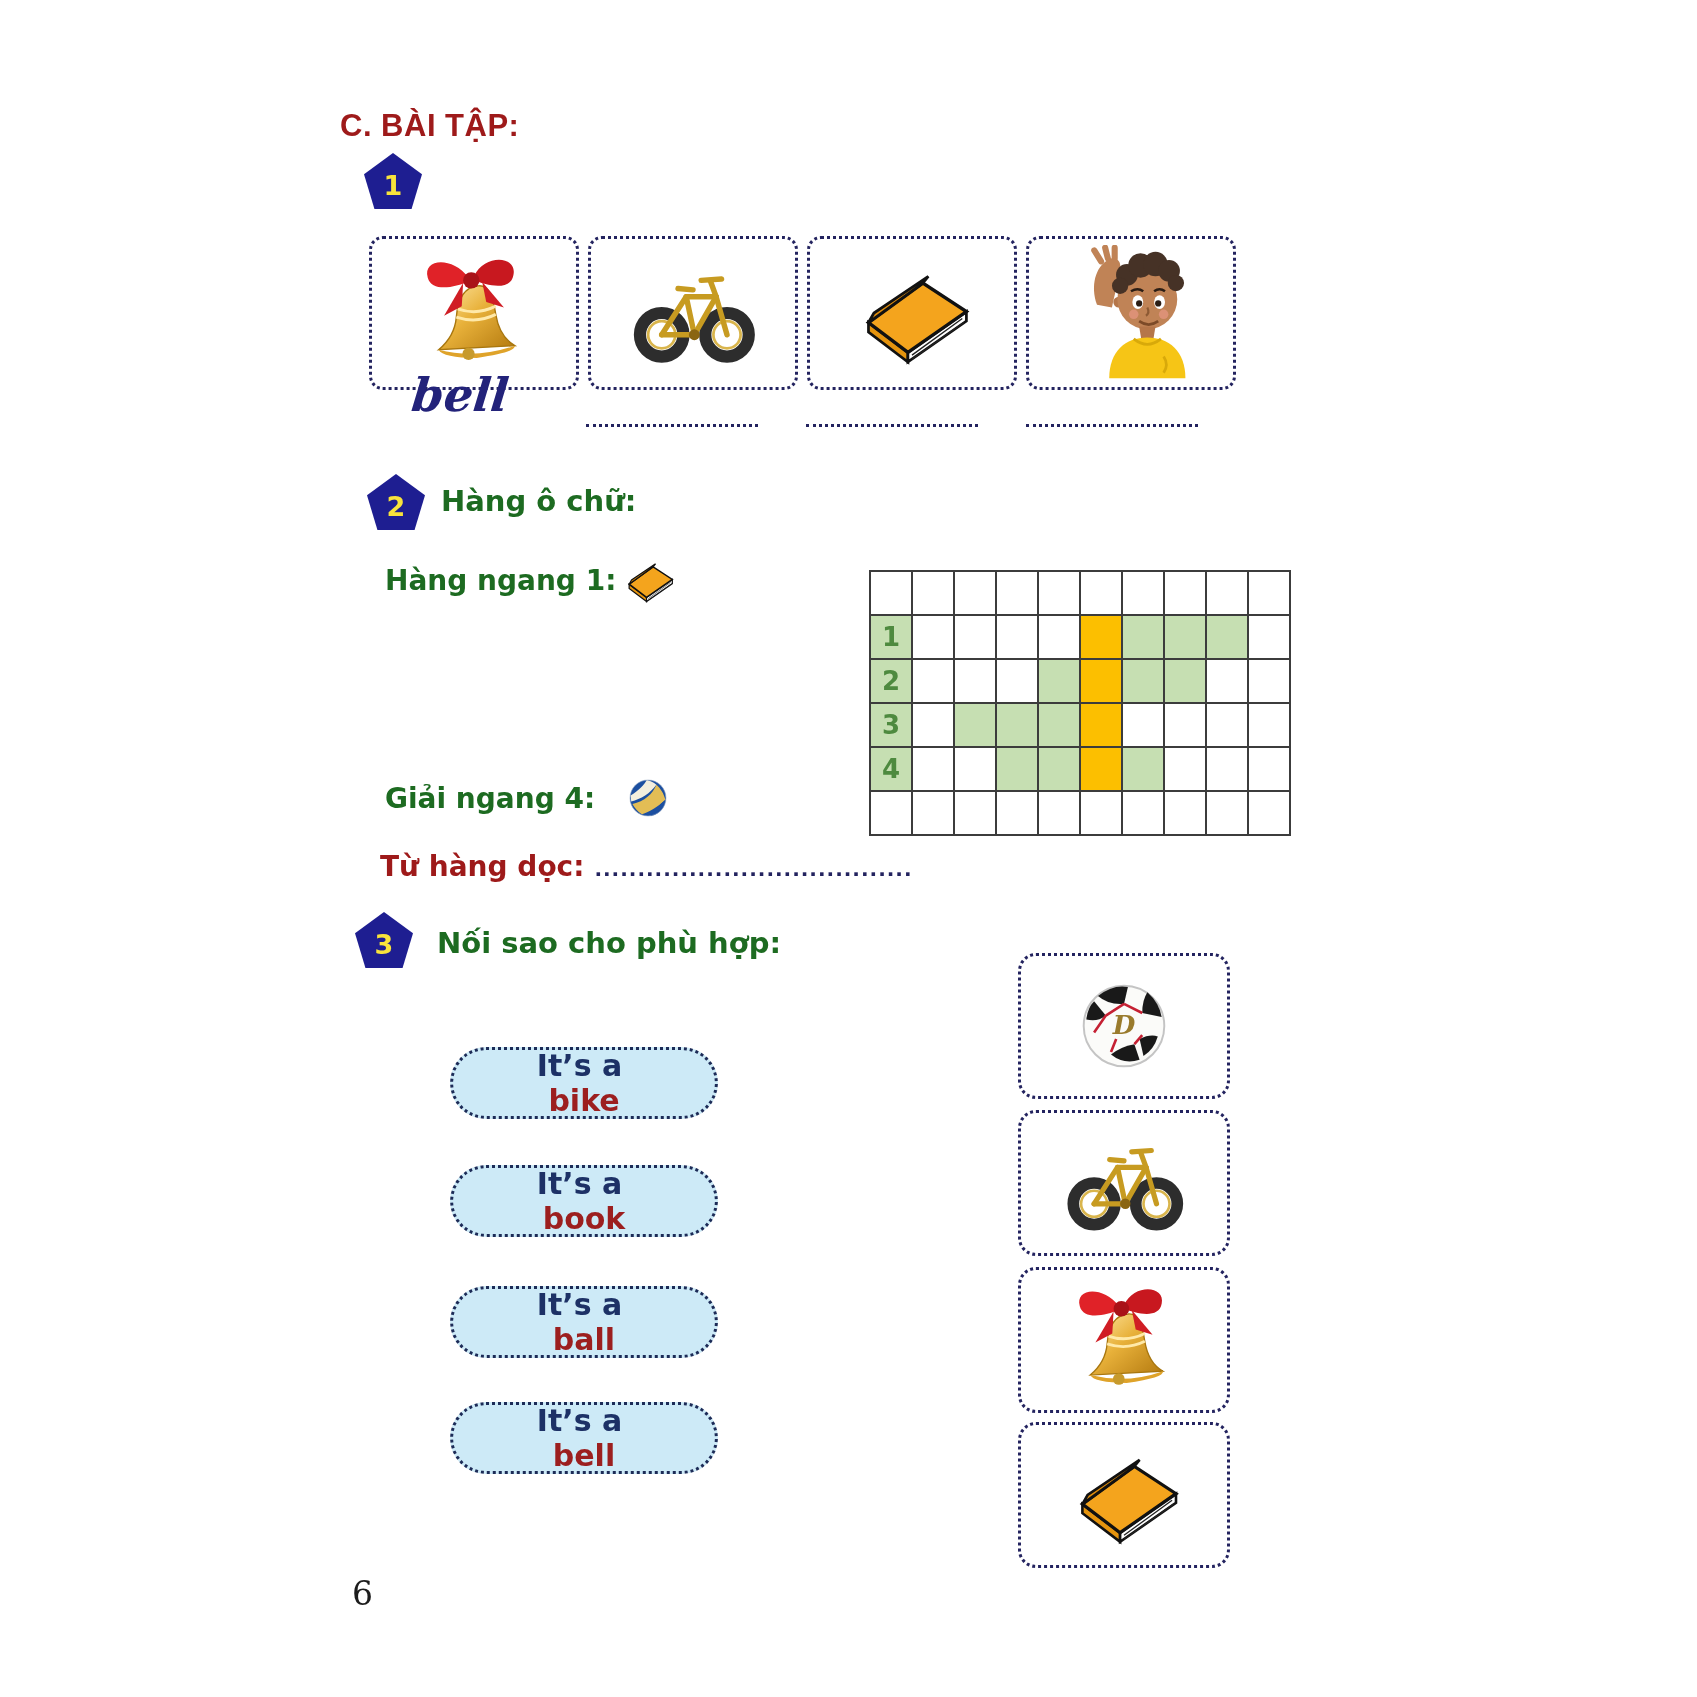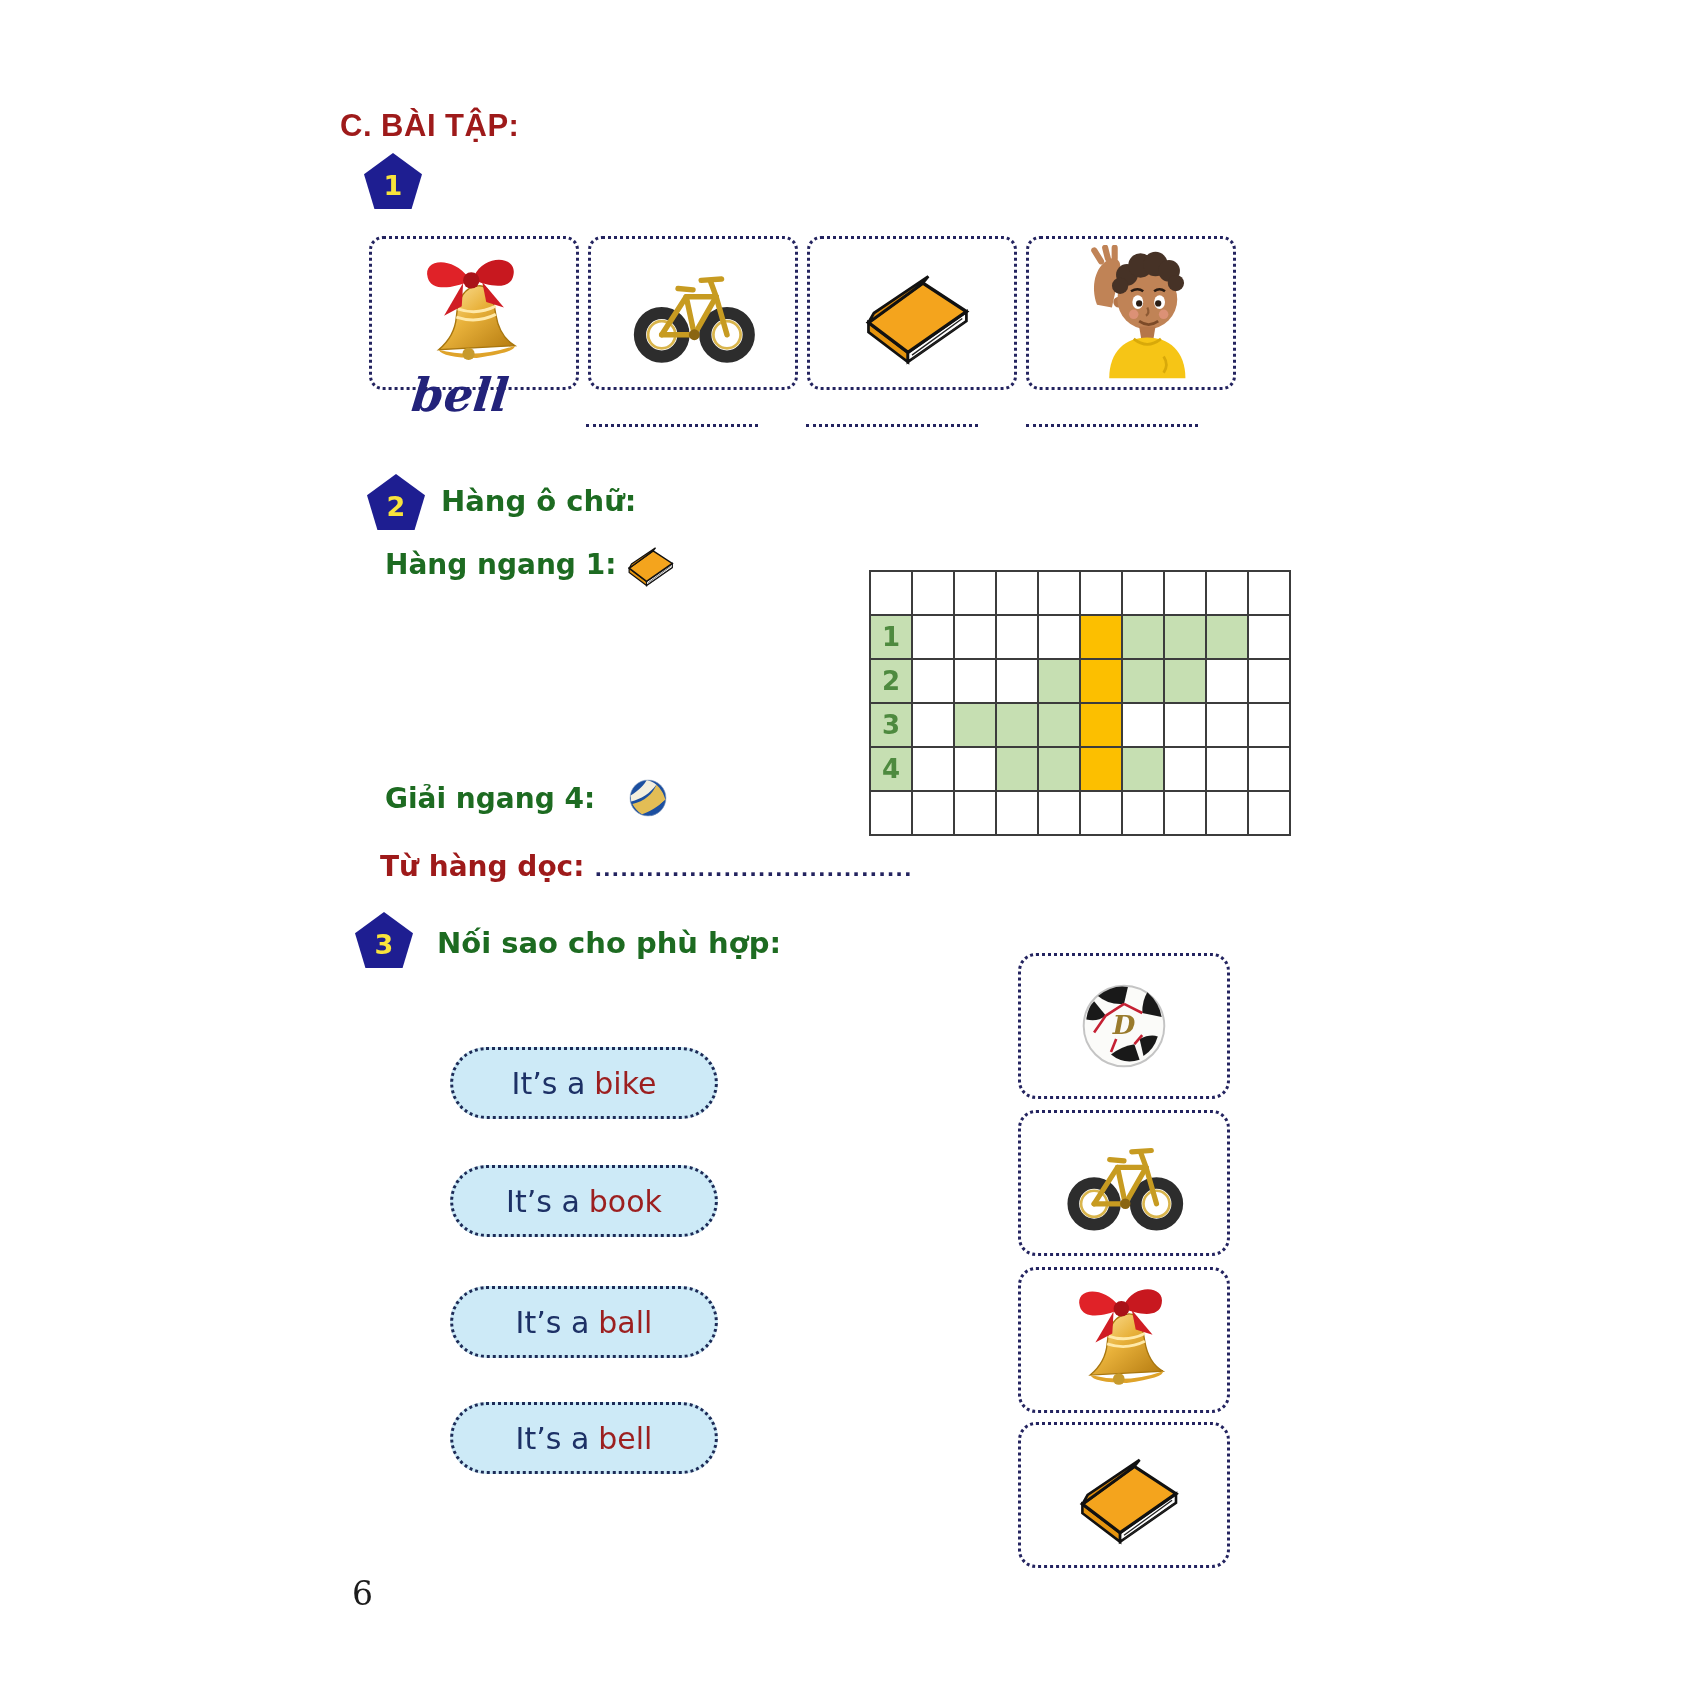--- a/index.html
+++ b/index.html
@@ -37,21 +37,21 @@
              margin-left:10px;letter-spacing:1px;}
 
   .cw-grid{display:grid;gap:2px;padding:2px;background:var(--grid-line,#3c3c3c);}
   .cw-cell{background:#ffffff;display:flex;align-items:center;justify-content:center;}
   .cw-green{background:var(--grid-green,#c6dfb2);}
   .cw-orange{background:var(--grid-orange,#fcbf00);}
   .cw-label{font-weight:bold;font-size:26px;color:var(--grid-number-green,#4e8a3f);}
 
   .pill{width:268px;height:72px;background:var(--pill-fill,#cdeaf7);
         border:3px dotted #1c2b57;border-radius:38px;box-sizing:border-box;
-        display:flex;align-items:center;justify-content:center;font-weight:normal;font-size:30px;white-space:nowrap;}
+        display:flex;align-items:center;justify-content:center;font-weight:bold;font-size:30px;white-space:nowrap;flex-direction:column;}
   .pill .pre{color:var(--pill-navy,#1d3166);margin-right:9px;}
   .pill .word{color:var(--pill-red,#9c1f1f);}
 
   .pic-box{width:212px;height:146px;background:#fff;border:3px dotted var(--dotted-border-navy,#23235f);
            border-radius:18px;box-sizing:border-box;display:flex;align-items:center;justify-content:center;}
   .pic-box .slot{width:158px;height:130px;}
 
   .page-num{font-family:"DejaVu Serif",serif;font-size:33px;color:#1c1c1c;}
   .defs-holder{position:absolute;width:0;height:0;overflow:hidden;}
 </style>
@@ -98,21 +98,21 @@
   <div class="abs answer-word" style="left:412px;top:368px;">bell</div>
   <div class="abs blank" style="left:586px;top:424px;"></div>
   <div class="abs blank" style="left:806px;top:424px;"></div>
   <div class="abs blank" style="left:1026px;top:424px;"></div>
 
   <div class="abs pent" style="left:367px;top:474px;">
     <span class="pent-num">2</span>
   </div>
   <div class="abs prompt" style="left:441px;top:484px;">Hàng ô chữ:</div>
 
-  <div class="abs cw-row" style="left:385px;top:532px;">
+  <div class="abs cw-row" style="left:385px;top:548px;">
     <span class="cw-row-label">Hàng ngang 1:</span>
     <span class="slot">
         <svg class="icon-svg" viewBox="0 0 100 100">
           <use href="#sym-book"></use>
         </svg>
       </span>
   </div>
   <div class="abs cw-row" style="left:385px;top:766px;">
     <span class="cw-row-label">Giải ngang 4:</span>
     <span class="slot">

